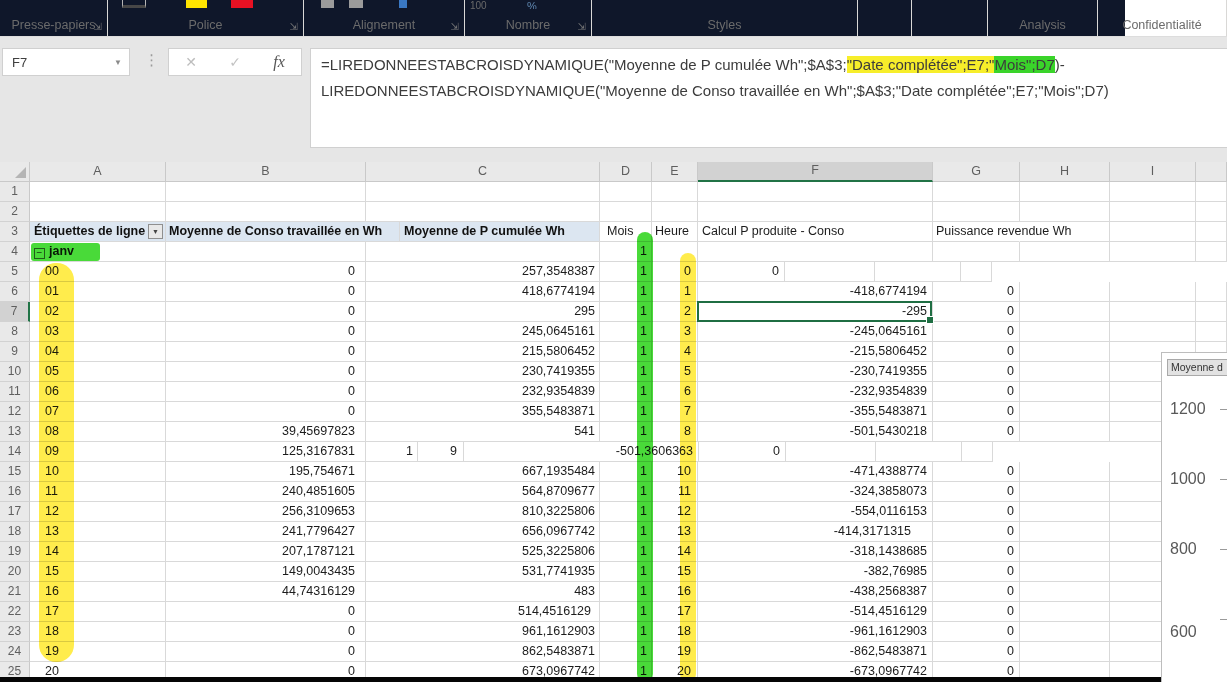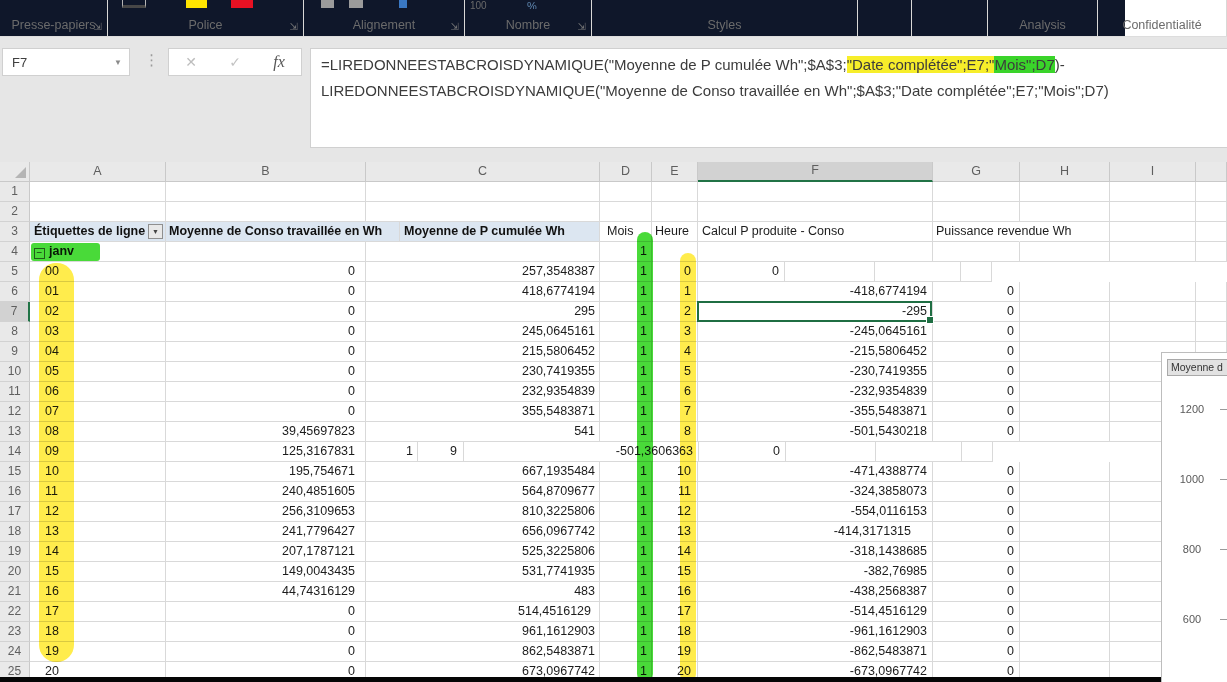--- a/index.html
+++ b/index.html
@@ -75,21 +75,21 @@
   
   .selbox{position:absolute;left:697px;top:301px;width:235px;height:21px;border:2px solid #1f6e43;
           box-sizing:border-box;z-index:5;pointer-events:none;}
   .selbox .handle{position:absolute;right:-4px;bottom:-4px;width:6px;height:6px;background:#1f6e43;border:1px solid #fff;}
 
   
   .chart{position:absolute;left:1161px;top:352px;width:66px;height:330px;background:#fff;
          border-left:1px solid #bdbdbd;border-top:1px solid #bdbdbd;box-sizing:border-box;z-index:6;}
   .fieldbtn{position:absolute;left:5px;top:6px;width:66px;height:17px;background:#e2e2e2;border:1px solid #a9a9a9;
             box-sizing:border-box;font-size:10.5px;color:#333;line-height:14px;padding-left:3px;overflow:hidden;white-space:nowrap;}
-  .ytick{position:absolute;right:13px;width:44px;text-align:center;font-size:11px;color:#595959;height:14px;line-height:14px;}
+  .ytick{position:absolute;right:13px;width:44px;text-align:left;font-size:16px;color:#595959;height:14px;line-height:14px;}
   .tkm{position:absolute;right:0;width:7px;height:1px;background:#9a9a9a;}
 
   .bbar{position:absolute;left:0;top:677px;width:1161px;height:5px;background:#050505;z-index:7;}
 </style>
 </head>
 <body>
 
 <div id="app">
 
   <div class="ribbon">
@@ -508,19 +508,19 @@
 
   <div class="chart">
     <div class="fieldbtn">Moyenne d</div>
     <div id="chart-ticks">
         <div class="ytick" style="top: 49px;">1200</div>
         <div class="tkm" style="top: 56px;"></div>
         <div class="ytick" style="top: 119px;">1000</div>
         <div class="tkm" style="top: 126px;"></div>
         <div class="ytick" style="top: 189px;">800</div>
         <div class="tkm" style="top: 196px;"></div>
-        <div class="ytick" style="top: 259px;">600</div>
+        <div class="ytick" style="top: 272px;">600</div>
         <div class="tkm" style="top: 266px;"></div>
       </div>
   </div>
 
   <div class="bbar"></div>
 </div>
 
 </body></html>

